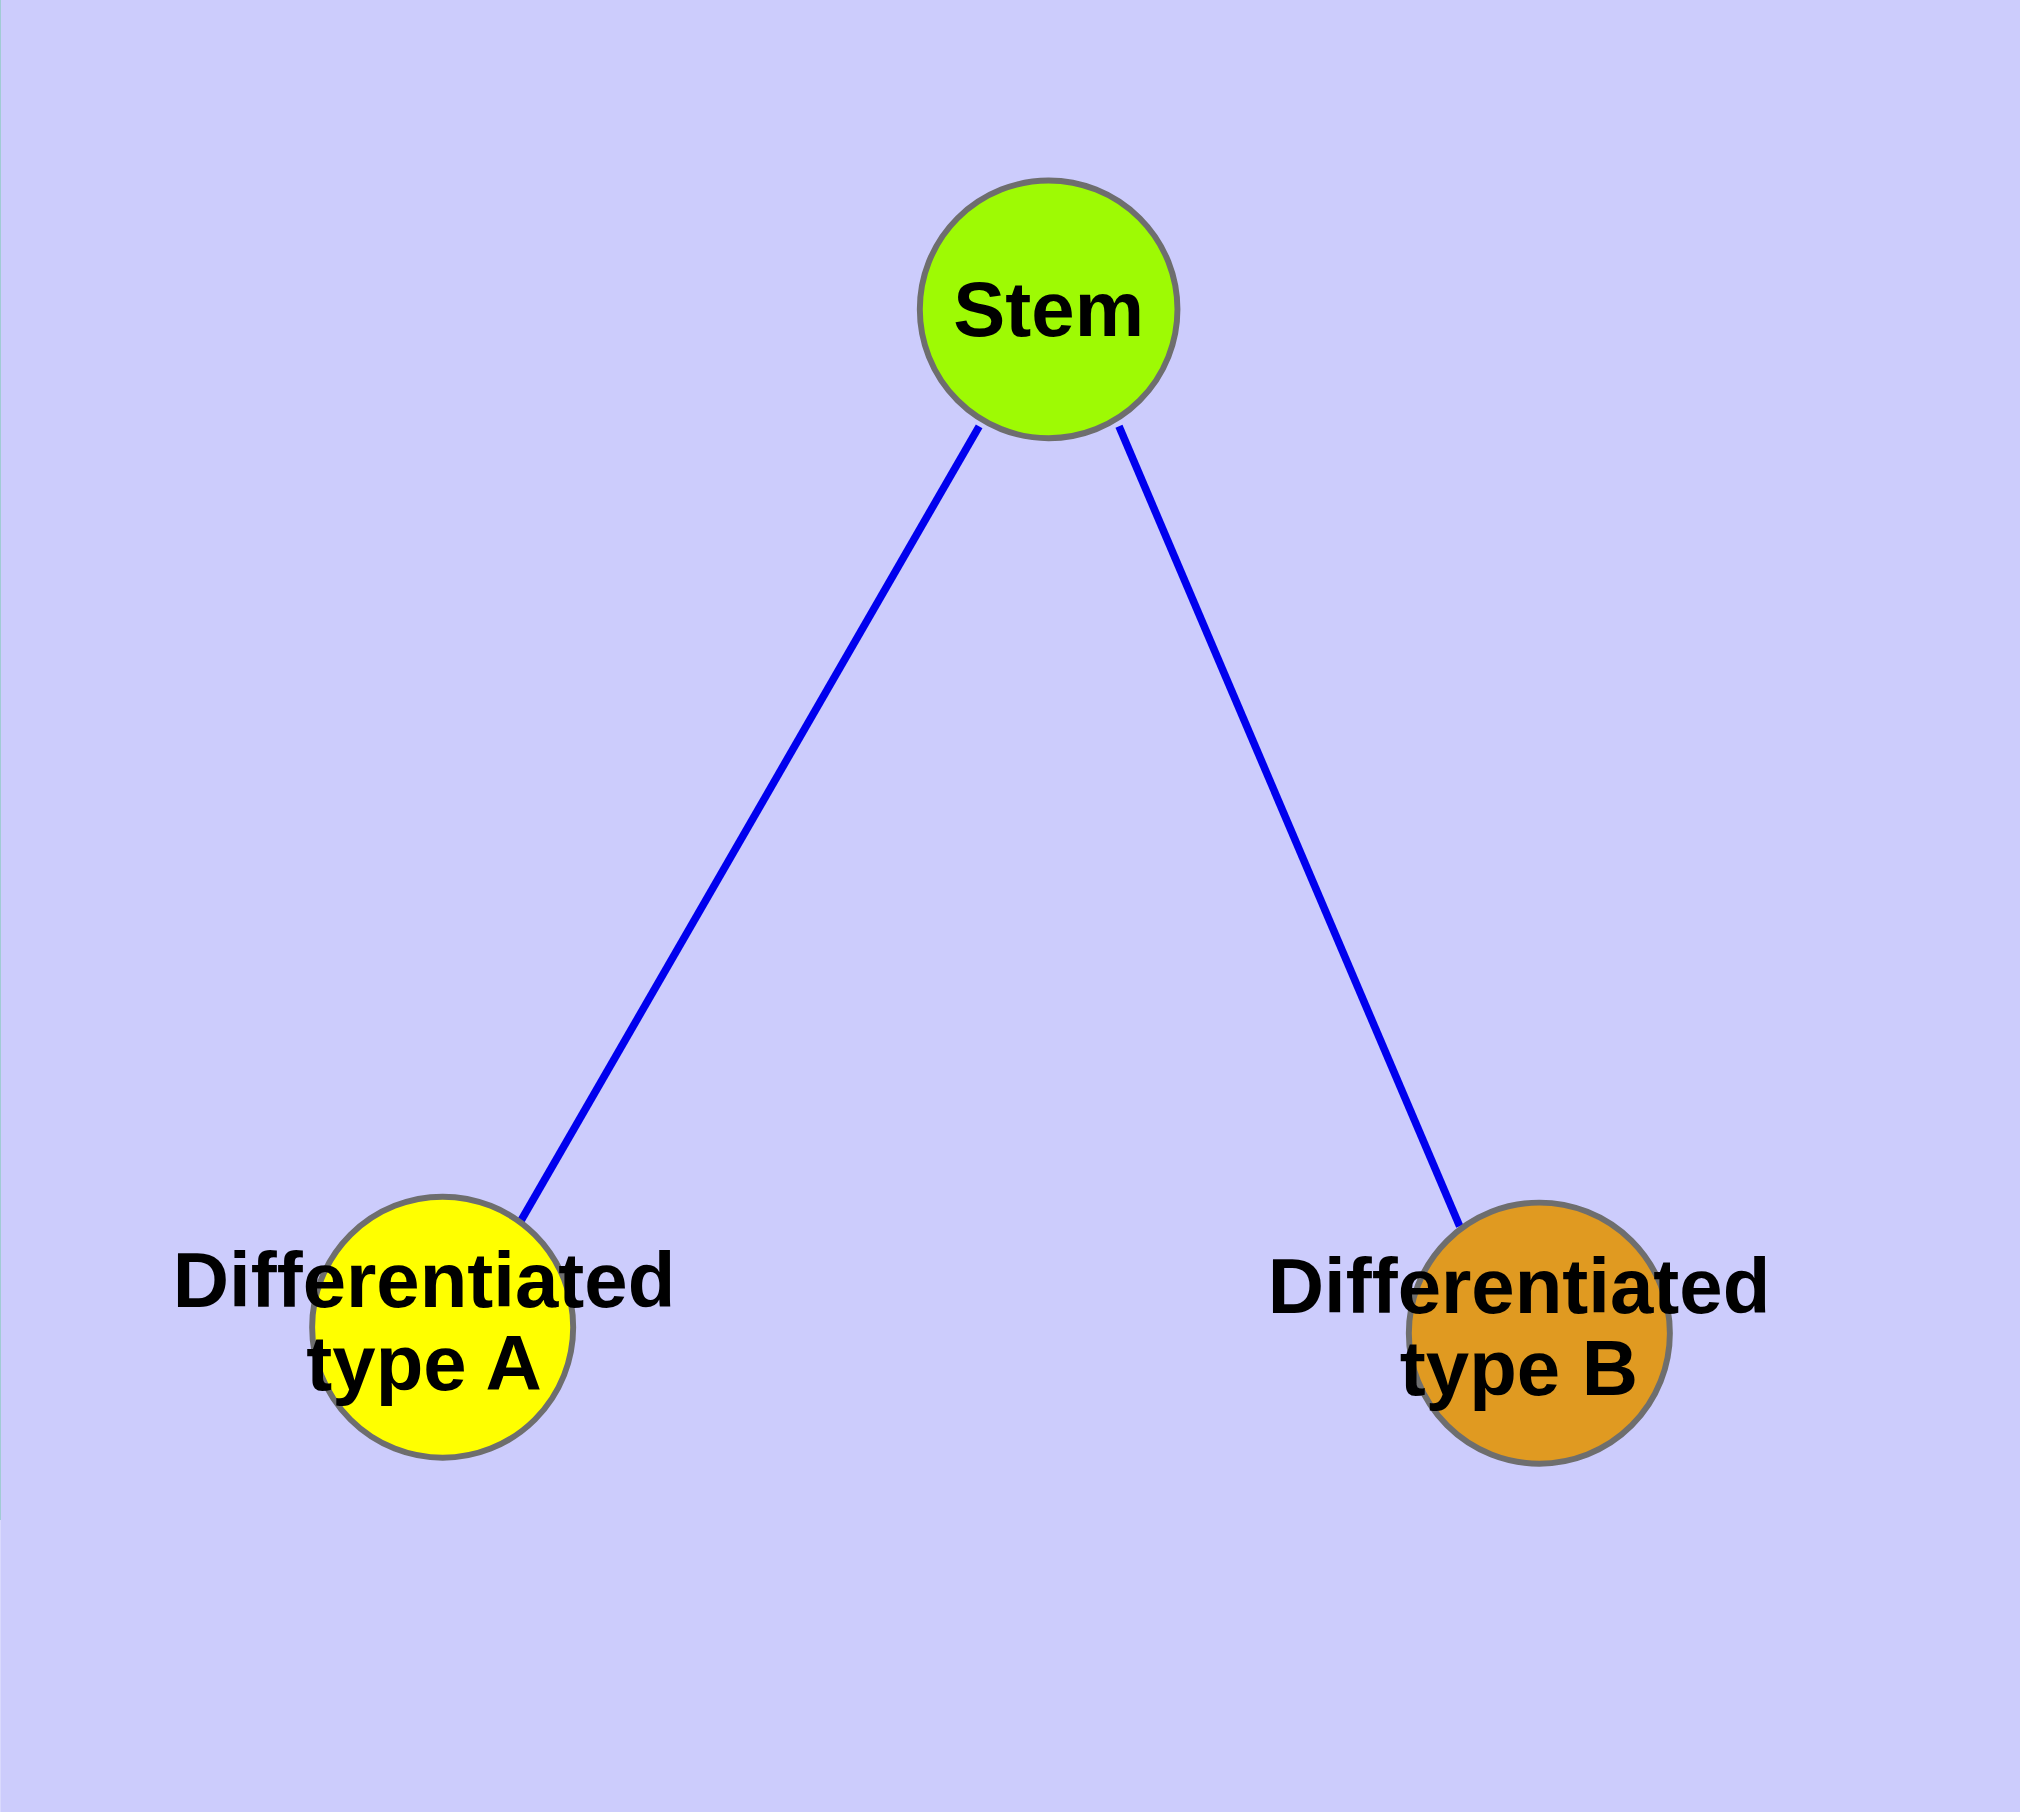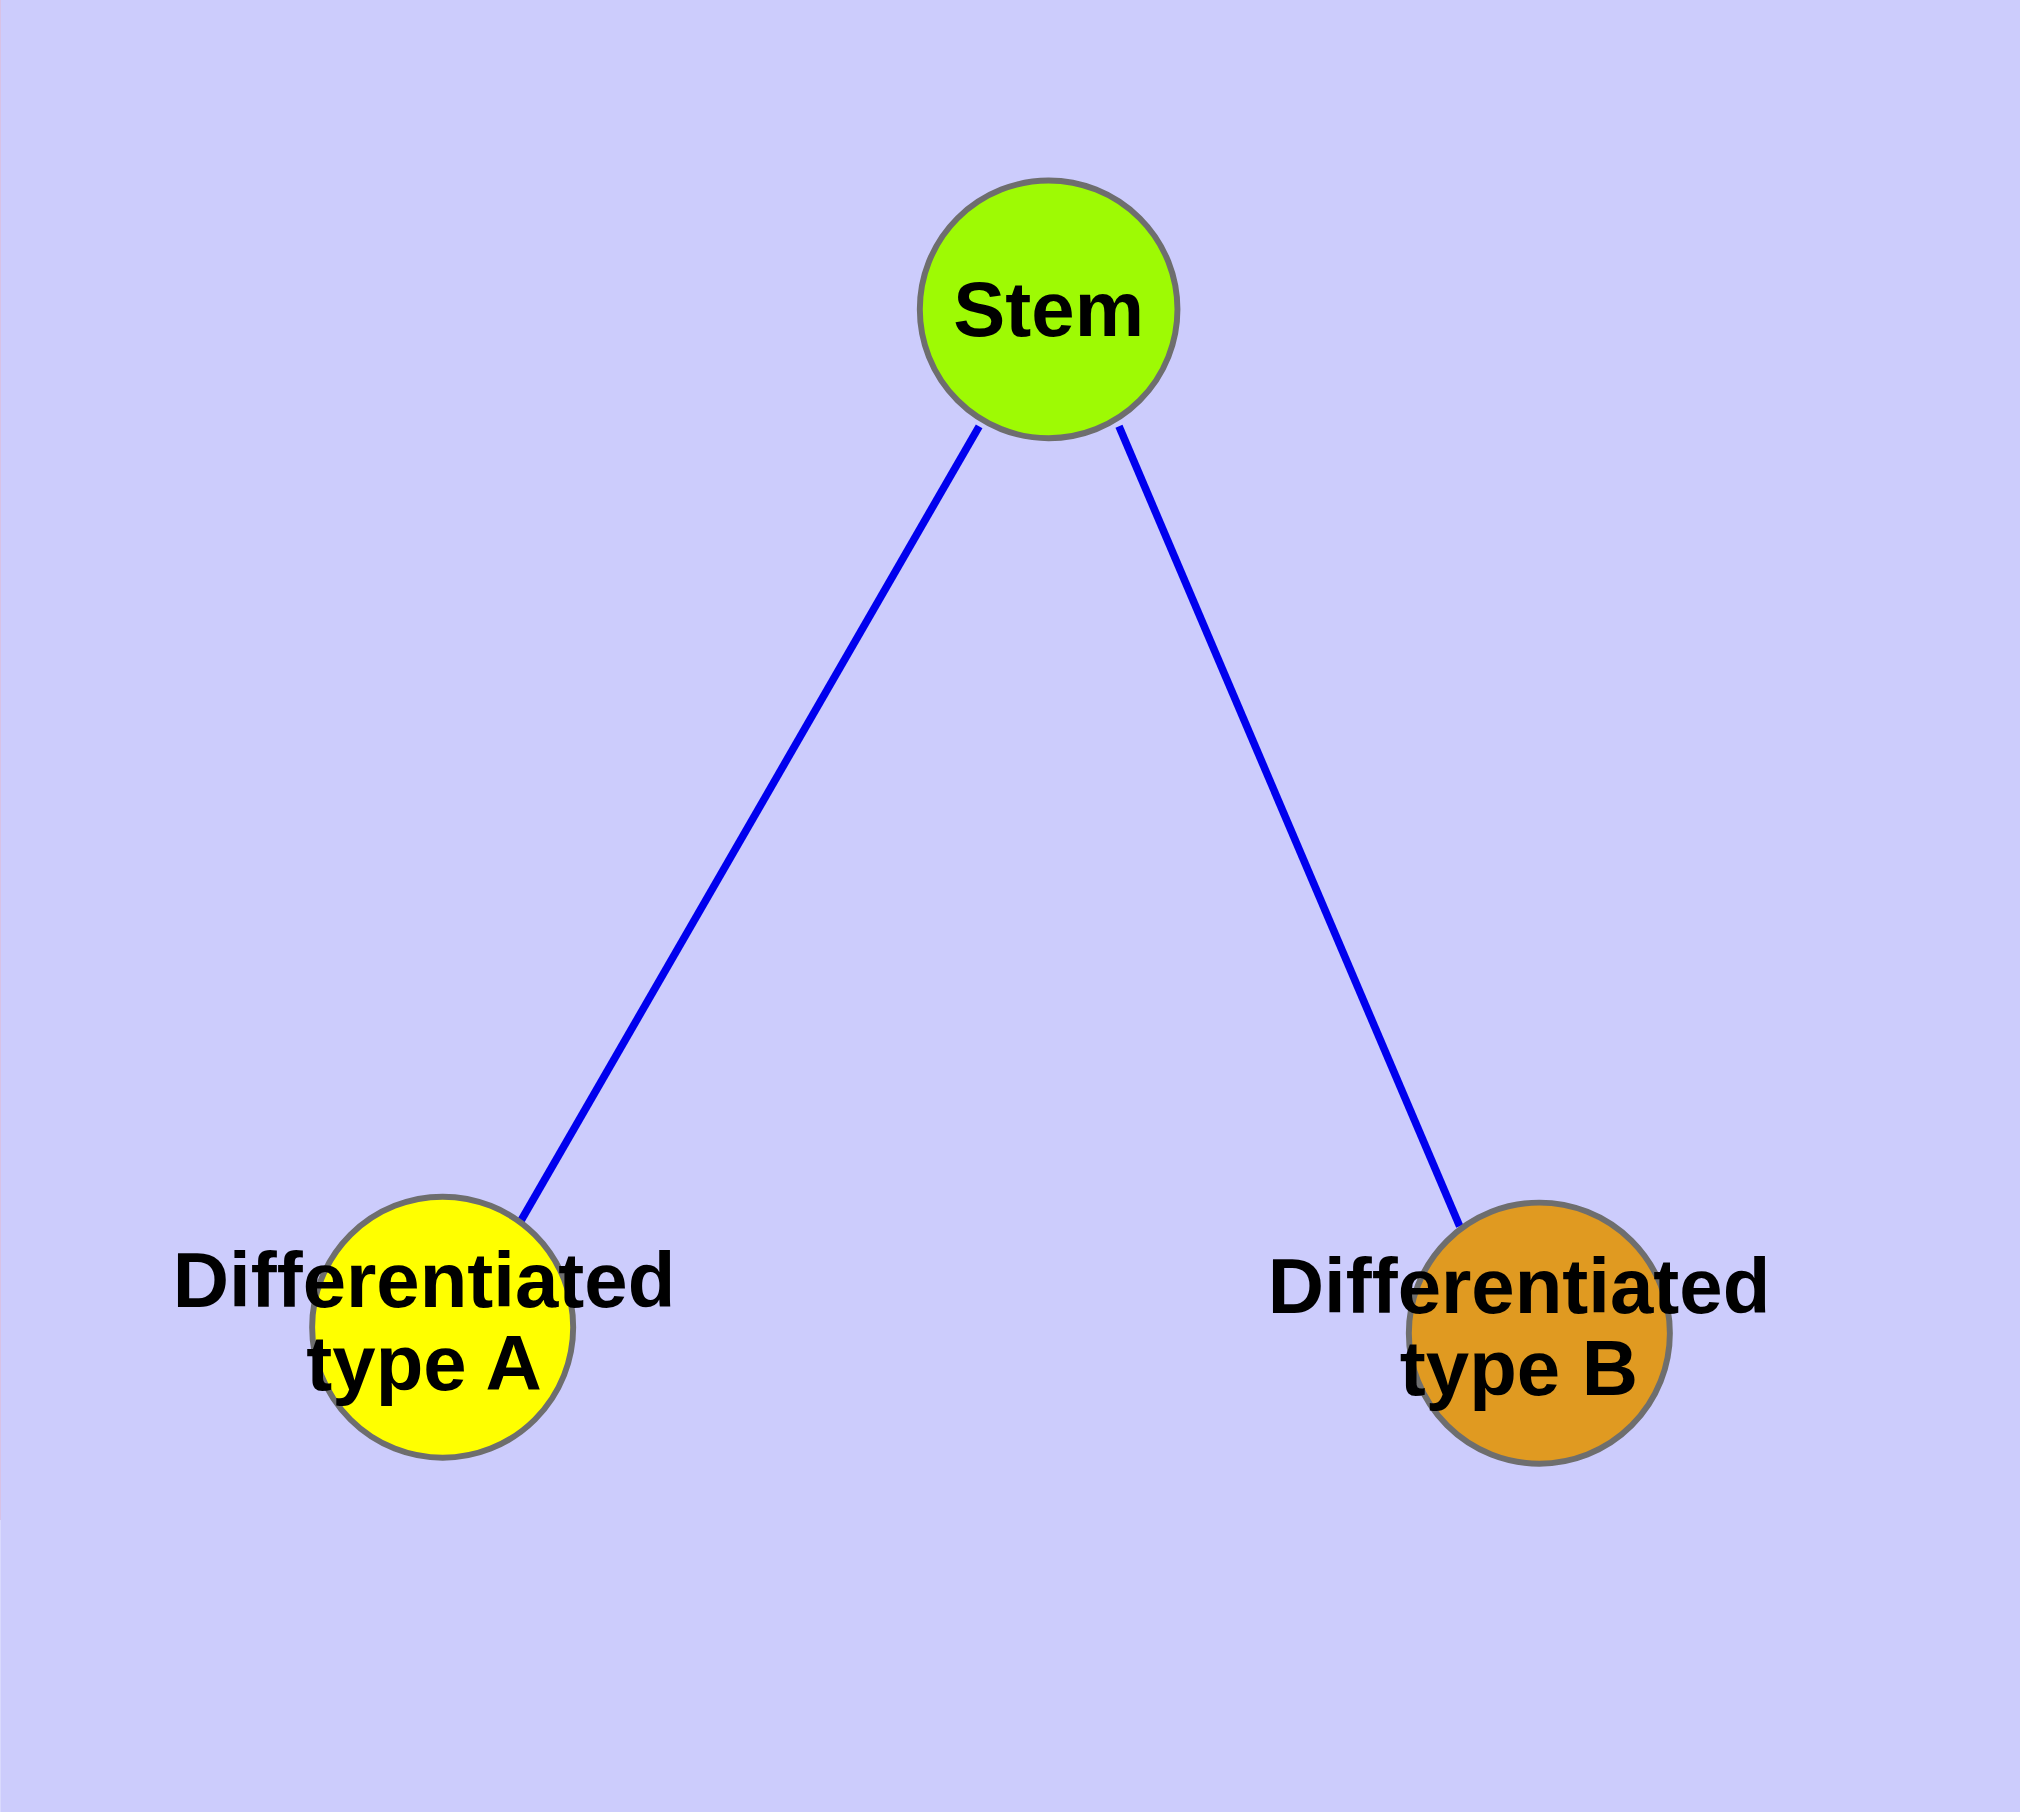--- a/index.html
+++ b/index.html
@@ -33,21 +33,21 @@
     fill: #000000;
     font-size: 92px;
     text-anchor: middle;
     dominant-baseline: middle;
     white-space: pre;
   }
 </style>
 </head>
 <body>
 
-<div id="canvas-root" style="width: 2021px; height: 1520px; background: #fca5a5;">
+<div id="canvas-root" style="width: 2021px; height: 1520px; background: #22c55e;">
   <svg id="graph-svg" viewBox="0 0 2384 2138" xmlns="http://www.w3.org/2000/svg" style="width: 2021px; height: 1812px;">
 
     <rect x="0" y="0" width="2384" height="2138" fill="#ccccfc"></rect>
 
     <g id="edges-layer">
         <line x1="1155" y1="503" x2="614" y2="1441" stroke="#0000ee" stroke-width="9" stroke-linecap="butt"></line>
         <line x1="1320" y1="503" x2="1722" y2="1447" stroke="#0000ee" stroke-width="9" stroke-linecap="butt"></line>
       </g>
     <g id="nodes-layer">
         <circle cx="1237" cy="365" r="152" fill="#9efa04" stroke="#6e6e6e" stroke-width="7"></circle>

